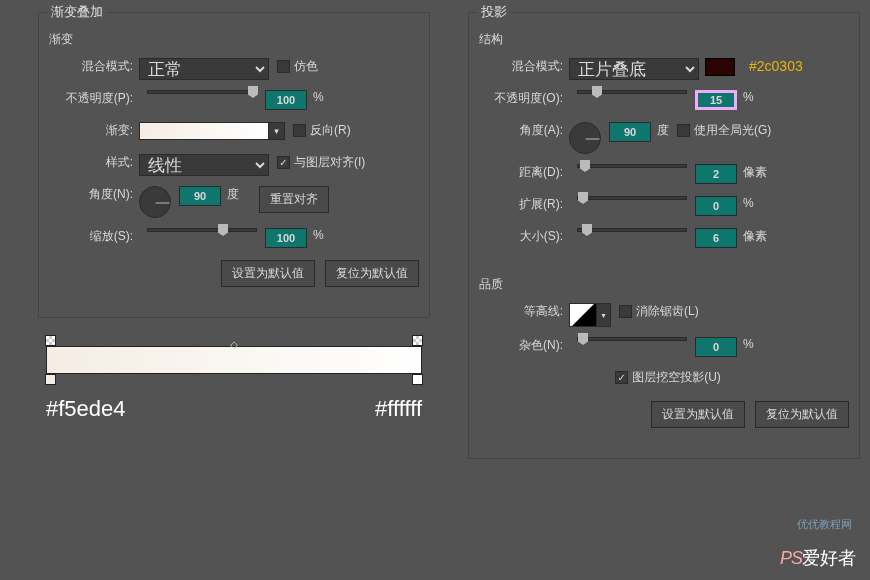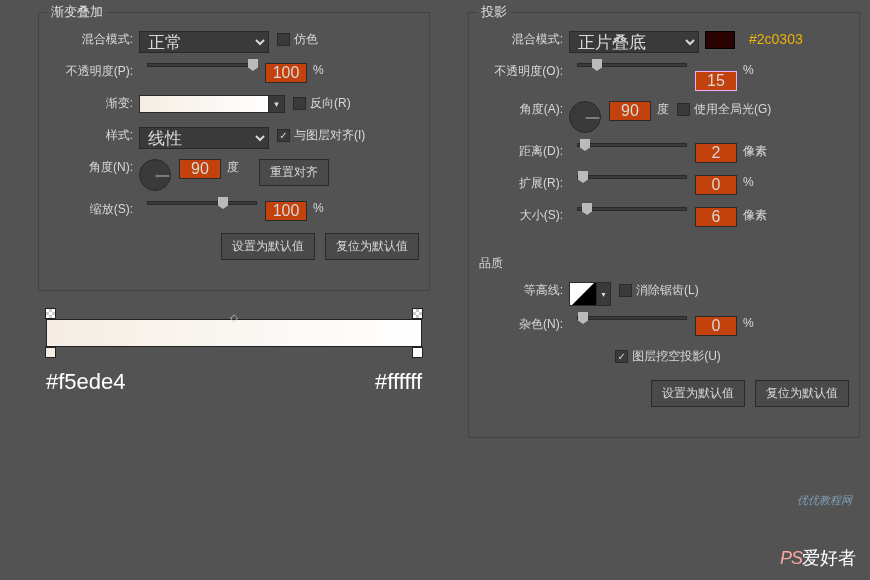--- a/index.html
+++ b/index.html
@@ -7,22 +7,22 @@
 .panels { display: flex; gap: 10px; padding: 12px 10px; }
 .panel { flex: 1; padding-left: 28px; }
 .fieldset { border: 1px solid #444; padding: 18px 10px 14px; position: relative; margin-bottom: 10px; }
 .fieldset.outer > .legend { position: absolute; top: -10px; left: 8px; background: #535353; padding: 0 4px; font-size: 13px; color: #e0e0e0; }
 .fieldset.inner { border: none; padding: 0 0 6px 0; }
 .fieldset.inner > .legend { font-size: 12px; color: #d8d8d8; margin-bottom: 10px; display: block; }
 .row { display: flex; align-items: flex-start; margin-bottom: 10px; min-height: 22px; }
 .label { width: 90px; text-align: right; padding-right: 6px; }
 select { background: #3a3a3a; border: 1px solid #2a2a2a; color: #d8d8d8; height: 22px; font-size: 17px; padding: 0 4px; }
 select.w130 { width: 130px; }
-input[type=text] { background: #c2410c; border: 1px solid #2a2a2a; color: #d8d8d8; height: 20px; width: 42px; text-align: center; font-size: 16px; }
-input.hl { border: 1px solid #f0abfc; margin-top: 8px; }
+input[type=text] { background: #0f766e; border: 1px solid #2a2a2a; color: #d8d8d8; height: 20px; width: 42px; text-align: center; font-size: 11px; font-weight: bold; }
+input.hl { border: 3px solid #f0abfc; }
 .cb { display: inline-flex; align-items: center; gap: 4px; margin-left: 8px; }
 .chk { width: 13px; height: 13px; border: 1px solid #2a2a2a; background: #3a3a3a; display: inline-flex; align-items: center; justify-content: center; font-size: 10px; color: #d8d8d8; }
 .unit { margin-left: 6px; }
 .btn { background: #4a4a4a; border: 1px solid #2a2a2a; color: #d8d8d8; padding: 4px 10px; font-size: 12px; cursor: pointer; }
 .btns { display: flex; gap: 10px; justify-content: flex-end; margin-top: 6px; }
 .grad-swatch { width: 130px; height: 18px; border: 1px solid #2a2a2a; background: linear-gradient(90deg,#f5ede4,#ffffff); display: inline-block; }
 .grad-dd { width: 16px; height: 18px; background: #3a3a3a; border: 1px solid #2a2a2a; border-left: none; display: inline-flex; align-items: center; justify-content: center; font-size: 9px; }
 .dial { width: 32px; height: 32px; border-radius: 50%; border: 1px solid #2a2a2a; background: #3a3a3a; position: relative; }
 .dial::after { content:""; position:absolute; width:1px; height:14px; background:#bbb; left:50%; top:2px; transform-origin: bottom center; }
 .dial.r90::after { transform: rotate(90deg); }
@@ -30,33 +30,34 @@
 .slider .thumb { position:absolute; top:-5px; width:10px; height:12px; background:#bbb; clip-path: polygon(0 0,100% 0,100% 70%,50% 100%,0 70%); }
 .color-swatch { width:30px; height:18px; border:1px solid #000; display:inline-block; }
 .contour { width:28px; height:24px; border:1px solid #2a2a2a; background: linear-gradient(135deg,#fff 0%,#fff 48%,#000 52%,#000 100%); display:inline-block; }
 .contour-dd { width:14px; height:24px; background:#3a3a3a; border:1px solid #2a2a2a; border-left:none; display:inline-flex; align-items:center; justify-content:center; font-size:8px; }
 .gradient-preview { margin: 28px 8px 0; }
 .gp-bar { height: 28px; background: linear-gradient(90deg,#f5ede4,#ffffff); border:1px solid #222; position:relative; }
 .gp-top-stop { position:absolute; top:-12px; width:11px; height:11px; border:1px solid #222; background: repeating-conic-gradient(#ccc 0 25%,#fff 0 50%) 0 0/6px 6px; }
 .gp-mid-stop { position:absolute; top:-8px; left:50%; transform:translateX(-50%); font-size:10px; color:#ccc; }
 .gp-bot-stop { position:absolute; bottom:-12px; width:11px; height:11px; border:1px solid #222; }
 .gp-labels { display:flex; justify-content:space-between; margin-top:22px; font-size:22px; color:#fff; font-weight:500; }
-.watermark1 { position:absolute; right:18px; bottom:72px; font-size:11px; color:#7fa0b8;font-style:italic; }
+.watermark1 { position:absolute; right:18px; bottom:48px; font-size:11px; color:#7fa0b8; }
 .watermark2 { position:absolute; right:14px; bottom:10px; font-size:18px; color:#fff; }
 .watermark2 .ps { color:#fca5a5; font-weight:normal; font-style:italic; letter-spacing:-1px; }
 </style>
 </head>
 <body>
 
 <div class="panels">
 
   <div class="panel">
     <div class="fieldset outer">
       <span class="legend">渐变叠加</span>
       <div class="fieldset inner">
+        <span class="legend">渐变</span>
 
         <div class="row">
           <span class="label">混合模式:</span>
           <select class="w130"><option>正常</option></select>
           <span class="cb">
               <span class="chk"></span>
               <span>仿色</span>
             </span>
         </div>
 
@@ -125,20 +126,21 @@
         <span>#ffffff</span>
       </div>
     </div>
   </div>
 
   <div class="panel">
     <div class="fieldset outer">
       <span class="legend">投影</span>
 
       <div class="fieldset inner">
+        <span class="legend">结构</span>
 
         <div class="row">
           <span class="label">混合模式:</span>
           <select class="w130"><option>正片叠底</option></select>
           <span class="color-swatch" style="background:#2c0303;margin-left:6px"></span>
           <span style="margin-left:14px;font-size:14px;color:#eab308">#2c0303</span>
         </div>
 
         <div class="row">
           <span class="label">不透明度(O):</span>

